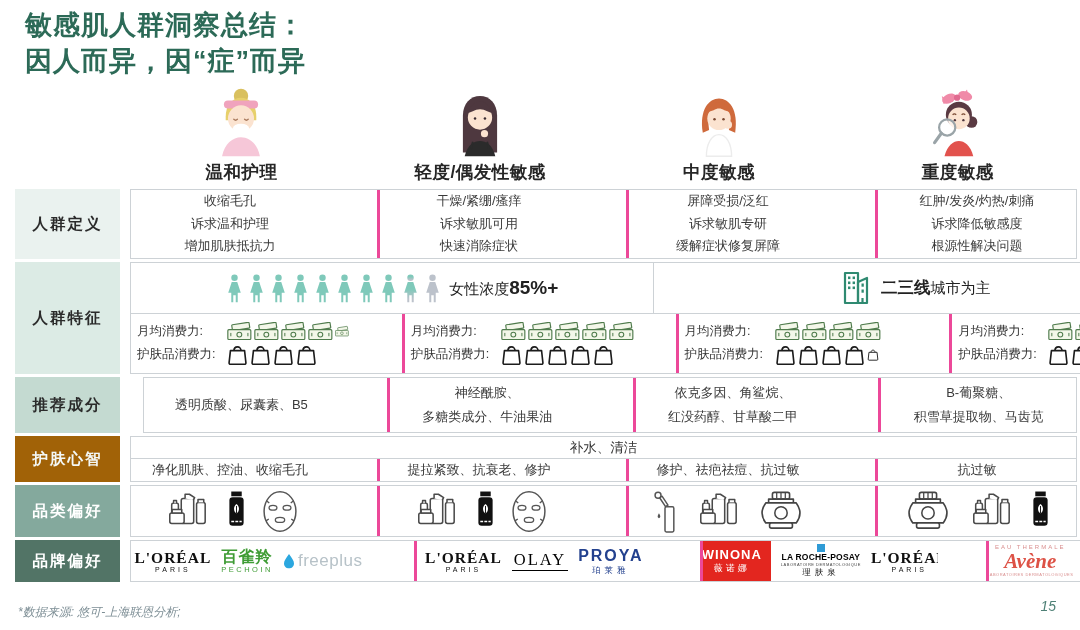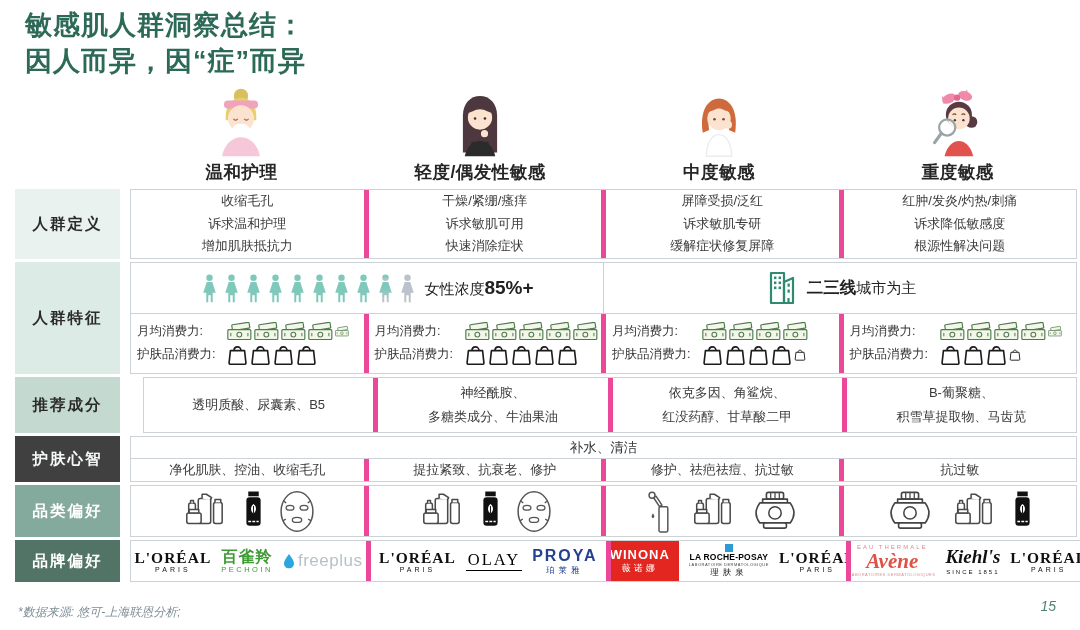--- a/index.html
+++ b/index.html
@@ -14,26 +14,26 @@
   .av-col{flex:1;display:flex;align-items:flex-end;justify-content:center;}
 
   .headers-row{position:absolute;left:122px;top:160px;width:955px;display:flex;}
   .col-header{flex:1;text-align:center;font-size:17.5px;font-weight:800;color:#262626;letter-spacing:.5px;}
 
   .grid{position:absolute;left:15px;top:189px;width:1062px;}
   .grid-row{display:flex;margin-bottom:3px;}
   .row-label{width:105px;flex:none;margin-right:10px;display:flex;align-items:center;justify-content:center;
              font-size:15.5px;font-weight:800;letter-spacing:2px;color:#2b2b2b;}
   .lb0{background:#eaf2ef;} .lb1{background:#dcebe5;} .lb2{background:#c4dad1;}
-  .lb3{background:#404040;color:#f4f8f6;} .lb4{background:#84a99d;color:#fff;} .lb5{background:#527466;color:#fff;}
+  .lb3{background:#a16207;color:#f4f8f6;} .lb4{background:#84a99d;color:#fff;} .lb5{background:#527466;color:#fff;}
   .row-table{flex:1;border:1px solid #cdd2d6;background:#fff;display:flex;box-sizing:border-box;}
   .row-table.col{flex-direction:column;}
   .cells{display:flex;flex:1;}
   .cell{flex:1;box-sizing:border-box;min-width:0;}
-  .cell + .cell{border-left:5px solid #ec4899;}
+  .cell + .cell{border-left:3px solid #ec4899;margin-left:48px;}
 
   .r1{height:70px;} .r2{height:112px;} .r3{height:56px;gap:13px;} .r4{height:46px;} .r5{height:52px;} .r6{height:42px;}
 
   .def-cell{display:flex;flex-direction:column;justify-content:center;text-align:center;
             font-size:13px;line-height:1.72;color:#3a3a3a;padding:2px 4px;}
   .def-line{display:block;}
 
   .band{display:flex;border-bottom:1px solid #cdd2d6;height:50px;flex:none;}
   .band .half{flex:1;display:flex;align-items:center;justify-content:center;gap:7px;}
   .band .half + .half{border-left:1px solid #cdd2d6;}

